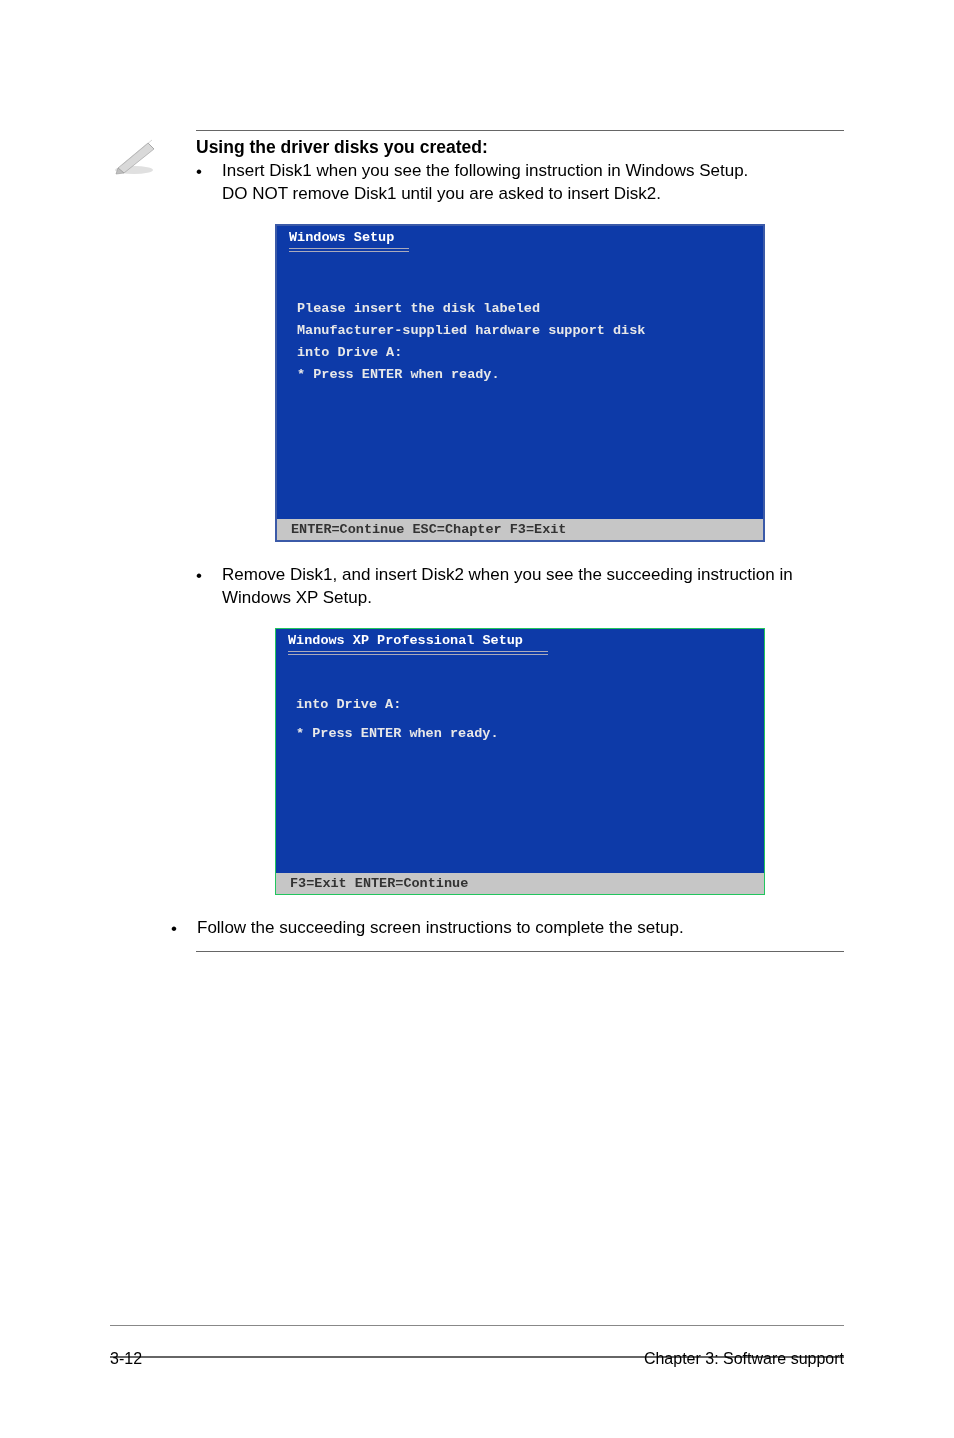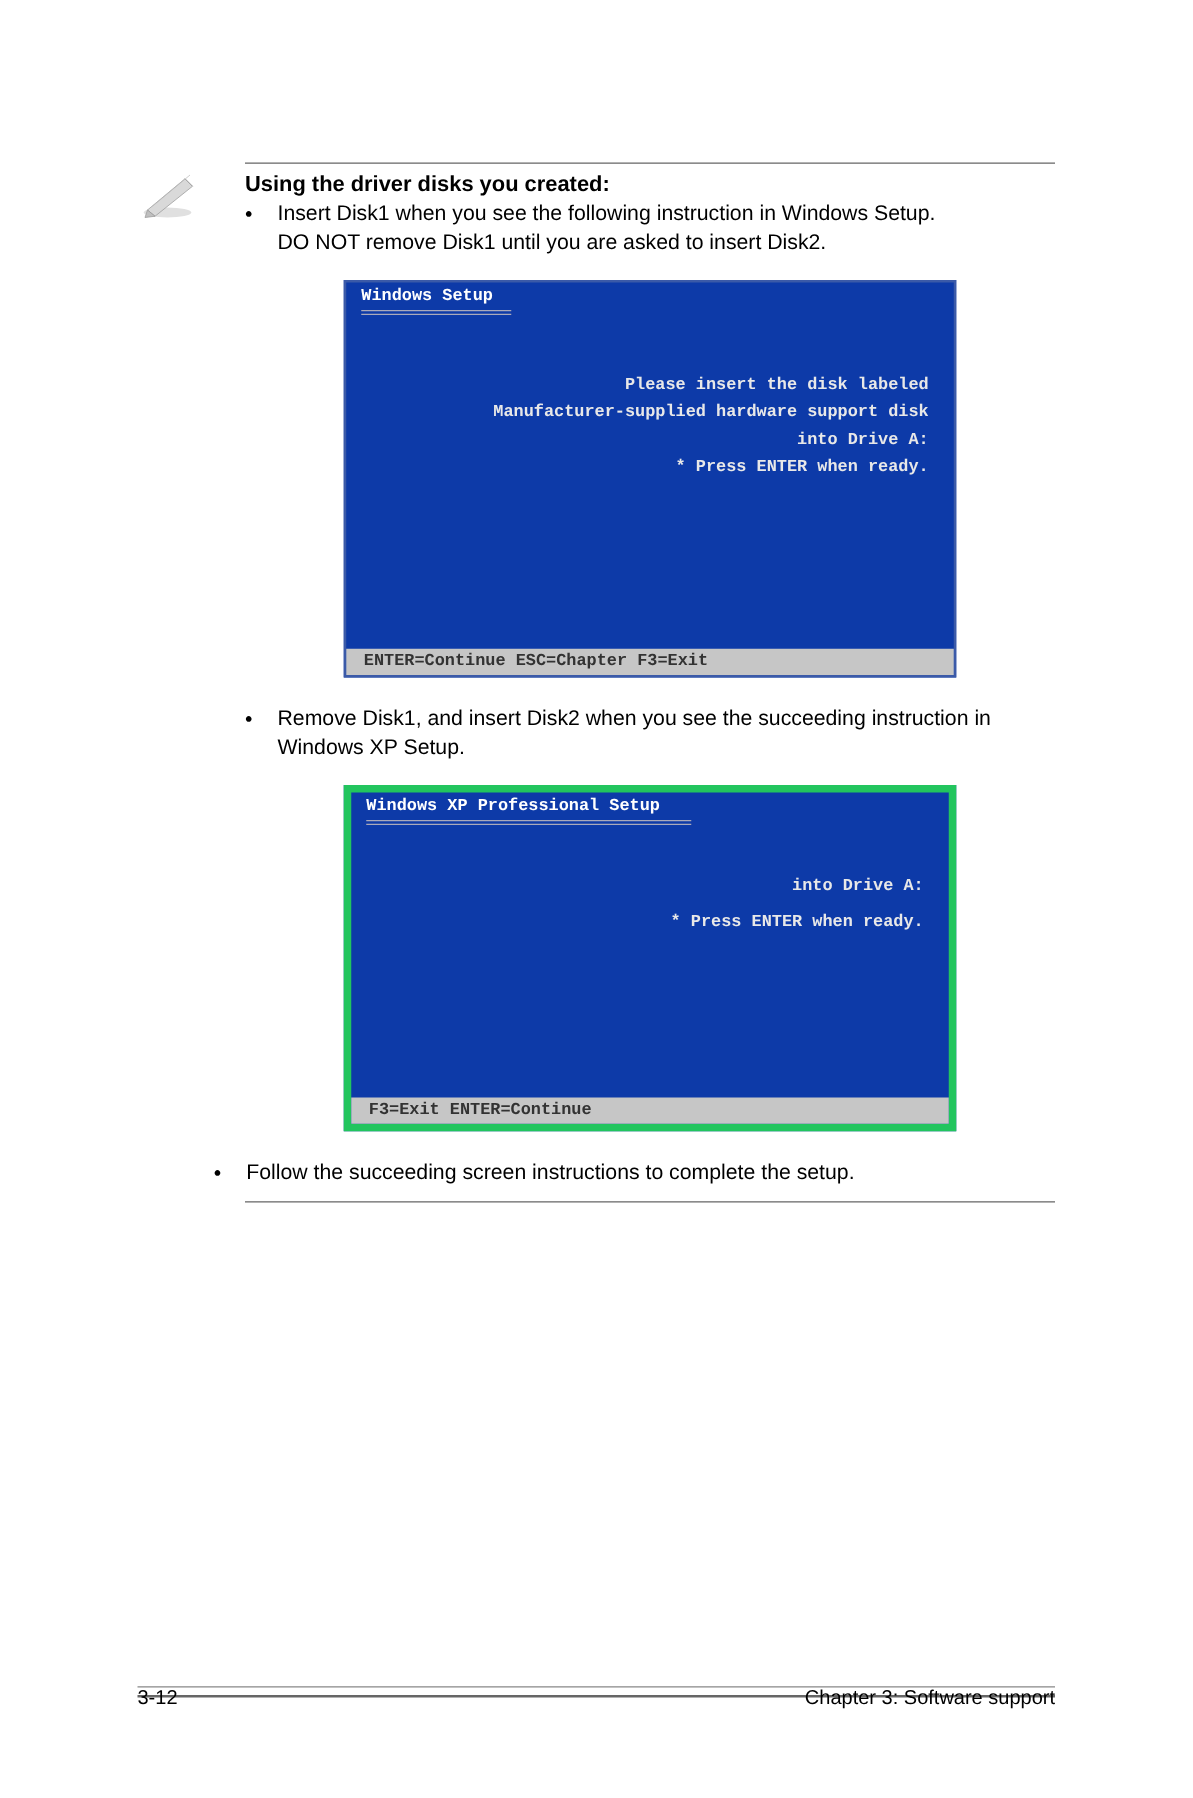--- a/index.html
+++ b/index.html
@@ -61,21 +61,21 @@
       margin: 18px auto 22px auto;
       border: 2px solid #3b5aa8;
       background: #0d3aa8;
       color: #fff;
       font-family: "Courier New", monospace;
       font-size: 13.5px;
     }
     .setup-screen-2 {
       width: 490px;
       margin: 18px auto 22px auto;
-      border: 6px solid #22c55e;
+      border: 1px solid #22c55e;
       background: #0d3aa8;
       color: #fff;
       font-family: "Courier New", monospace;
       font-size: 13.5px;
     }
     .setup-titlebar {
       padding: 4px 10px 0 12px;
       font-weight: bold;
       color: #ffffff;
     }
@@ -88,40 +88,40 @@
     }
     .title-underline-2 {
       height: 4px;
       margin: 3px 12px 0 12px;
       border-top: 1px solid #aab;
       border-bottom: 1px solid #aab;
       width: 260px;
     }
     .setup-body {
       padding: 35px 20px 70px 20px;
-      text-align: right;
+      text-align: left;
       font-weight: bold;
       color: #e8e8e8;
     }
     .setup-body .line { margin: 7px 0; }
     .setup-body .line-sp { margin: 14px 0 7px 0; }
     .setup-statusbar {
       background: #c6c6c6;
       color: #333;
       font-weight: bold;
       padding: 3px 14px;
       font-family: "Courier New", monospace;
     }
     .footer {
       position: absolute;
       bottom: 70px;
       left: 110px;
       right: 110px;
       border-top: 1px solid #888;
-      padding-top: 0;
+      padding-top: 24px;
       display: flex;
       justify-content: space-between;
       font-size: 16px;
     }
     .footer-heavy {
       border-top: 2.5px solid #666;
       height: 0;
       margin-bottom: 2px;
     }
   </style>

